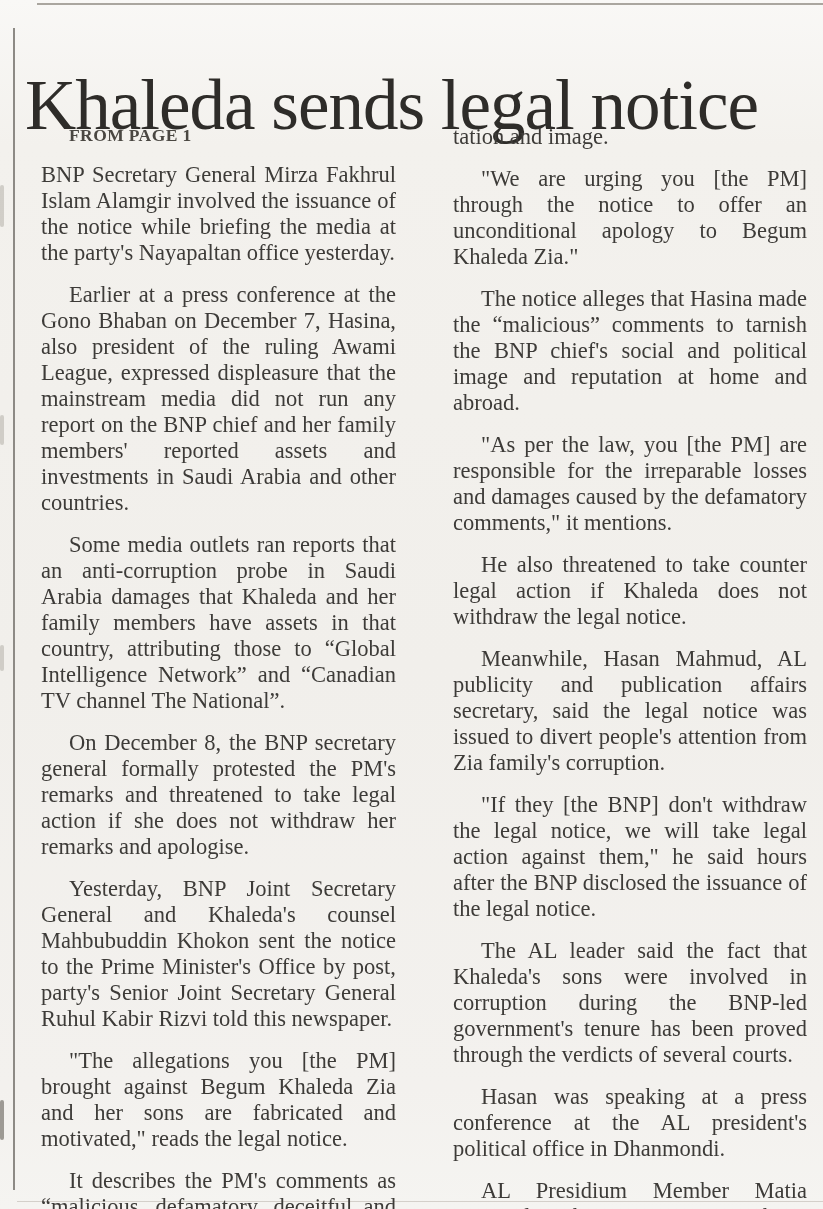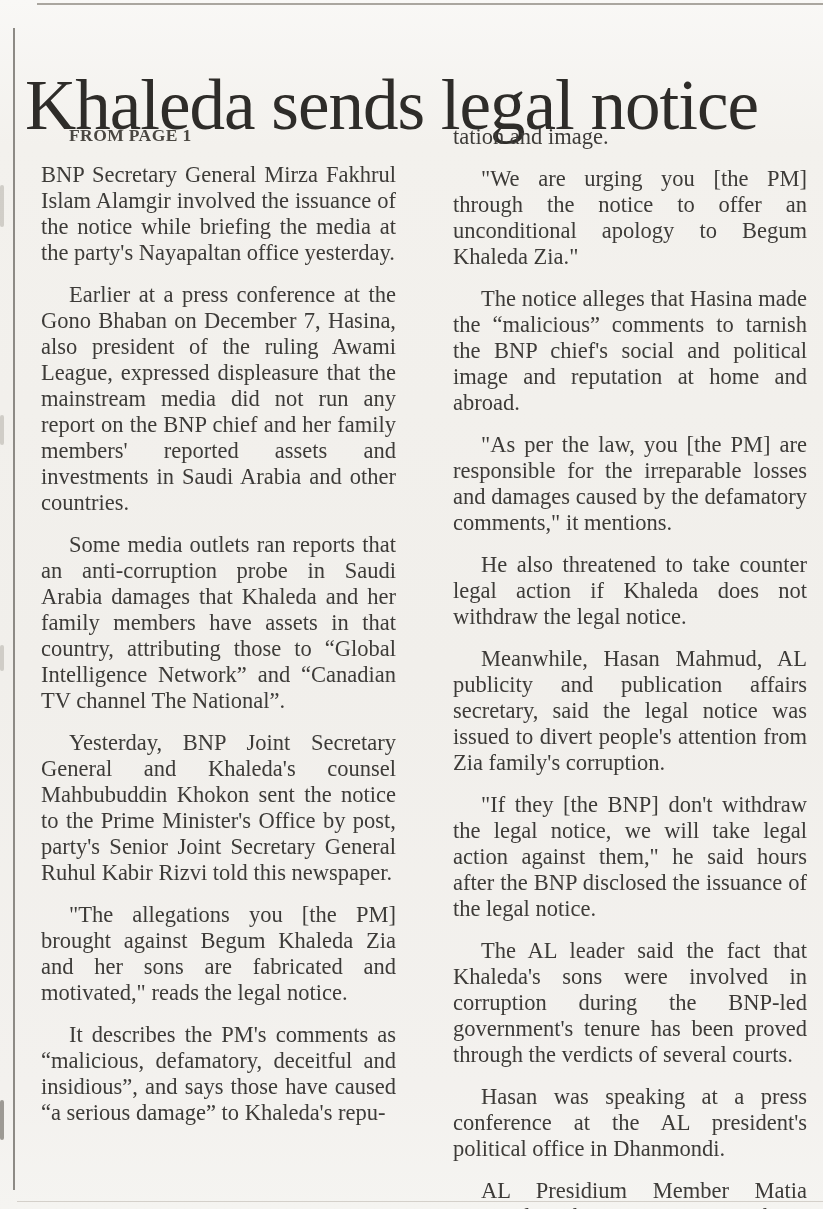--- a/index.html
+++ b/index.html
@@ -114,20 +114,21 @@
 
   <h1 class="headline">Khaleda sends legal notice</h1>
 
   <div class="columns">
 
     <div class="col col-left">
       <p class="kicker">FROM PAGE 1</p>
       <p class="noind">BNP Secretary General Mirza Fakhrul Islam Alamgir involved the issuance of the notice while briefing the media at the party's Nayapaltan office yesterday.</p>
       <p>Earlier at a press conference at the Gono Bhaban on December 7, Hasina, also president of the ruling Awami League, expressed displeasure that the mainstream media did not run any report on the BNP chief and her family members' reported assets and investments in Saudi Arabia and other countries.</p>
       <p>Some media outlets ran reports that an anti-corruption probe in Saudi Arabia damages that Khaleda and her family members have assets in that country, attributing those to “Global Intelligence Network” and “Canadian TV channel The National”.</p>
+      <p>On December 8, the BNP secretary general formally protested the PM's remarks and threatened to take legal action if she does not withdraw her remarks and apologise.</p>
       <p>Yesterday, BNP Joint Secretary General and Khaleda's counsel Mahbubuddin Khokon sent the notice to the Prime Minister's Office by post, party's Senior Joint Secretary General Ruhul Kabir Rizvi told this newspaper.</p>
       <p>"The allegations you [the PM] brought against Begum Khaleda Zia and her sons are fabricated and motivated," reads the legal notice.</p>
       <p>It describes the PM's comments as “malicious, defamatory, deceitful and insidious”, and says those have caused “a serious damage” to Khaleda's repu-</p>
     </div>
 
     <div class="col col-right">
       <p class="noind">tation and image.</p>
       <p>"We are urging you [the PM] through the notice to offer an unconditional apology to Begum Khaleda Zia."</p>
       <p>The notice alleges that Hasina made the “malicious” comments to tarnish the BNP chief's social and political image and reputation at home and abroad.</p>
       <p>"As per the law, you [the PM] are responsible for the irreparable losses and damages caused by the defamatory comments," it mentions.</p>

